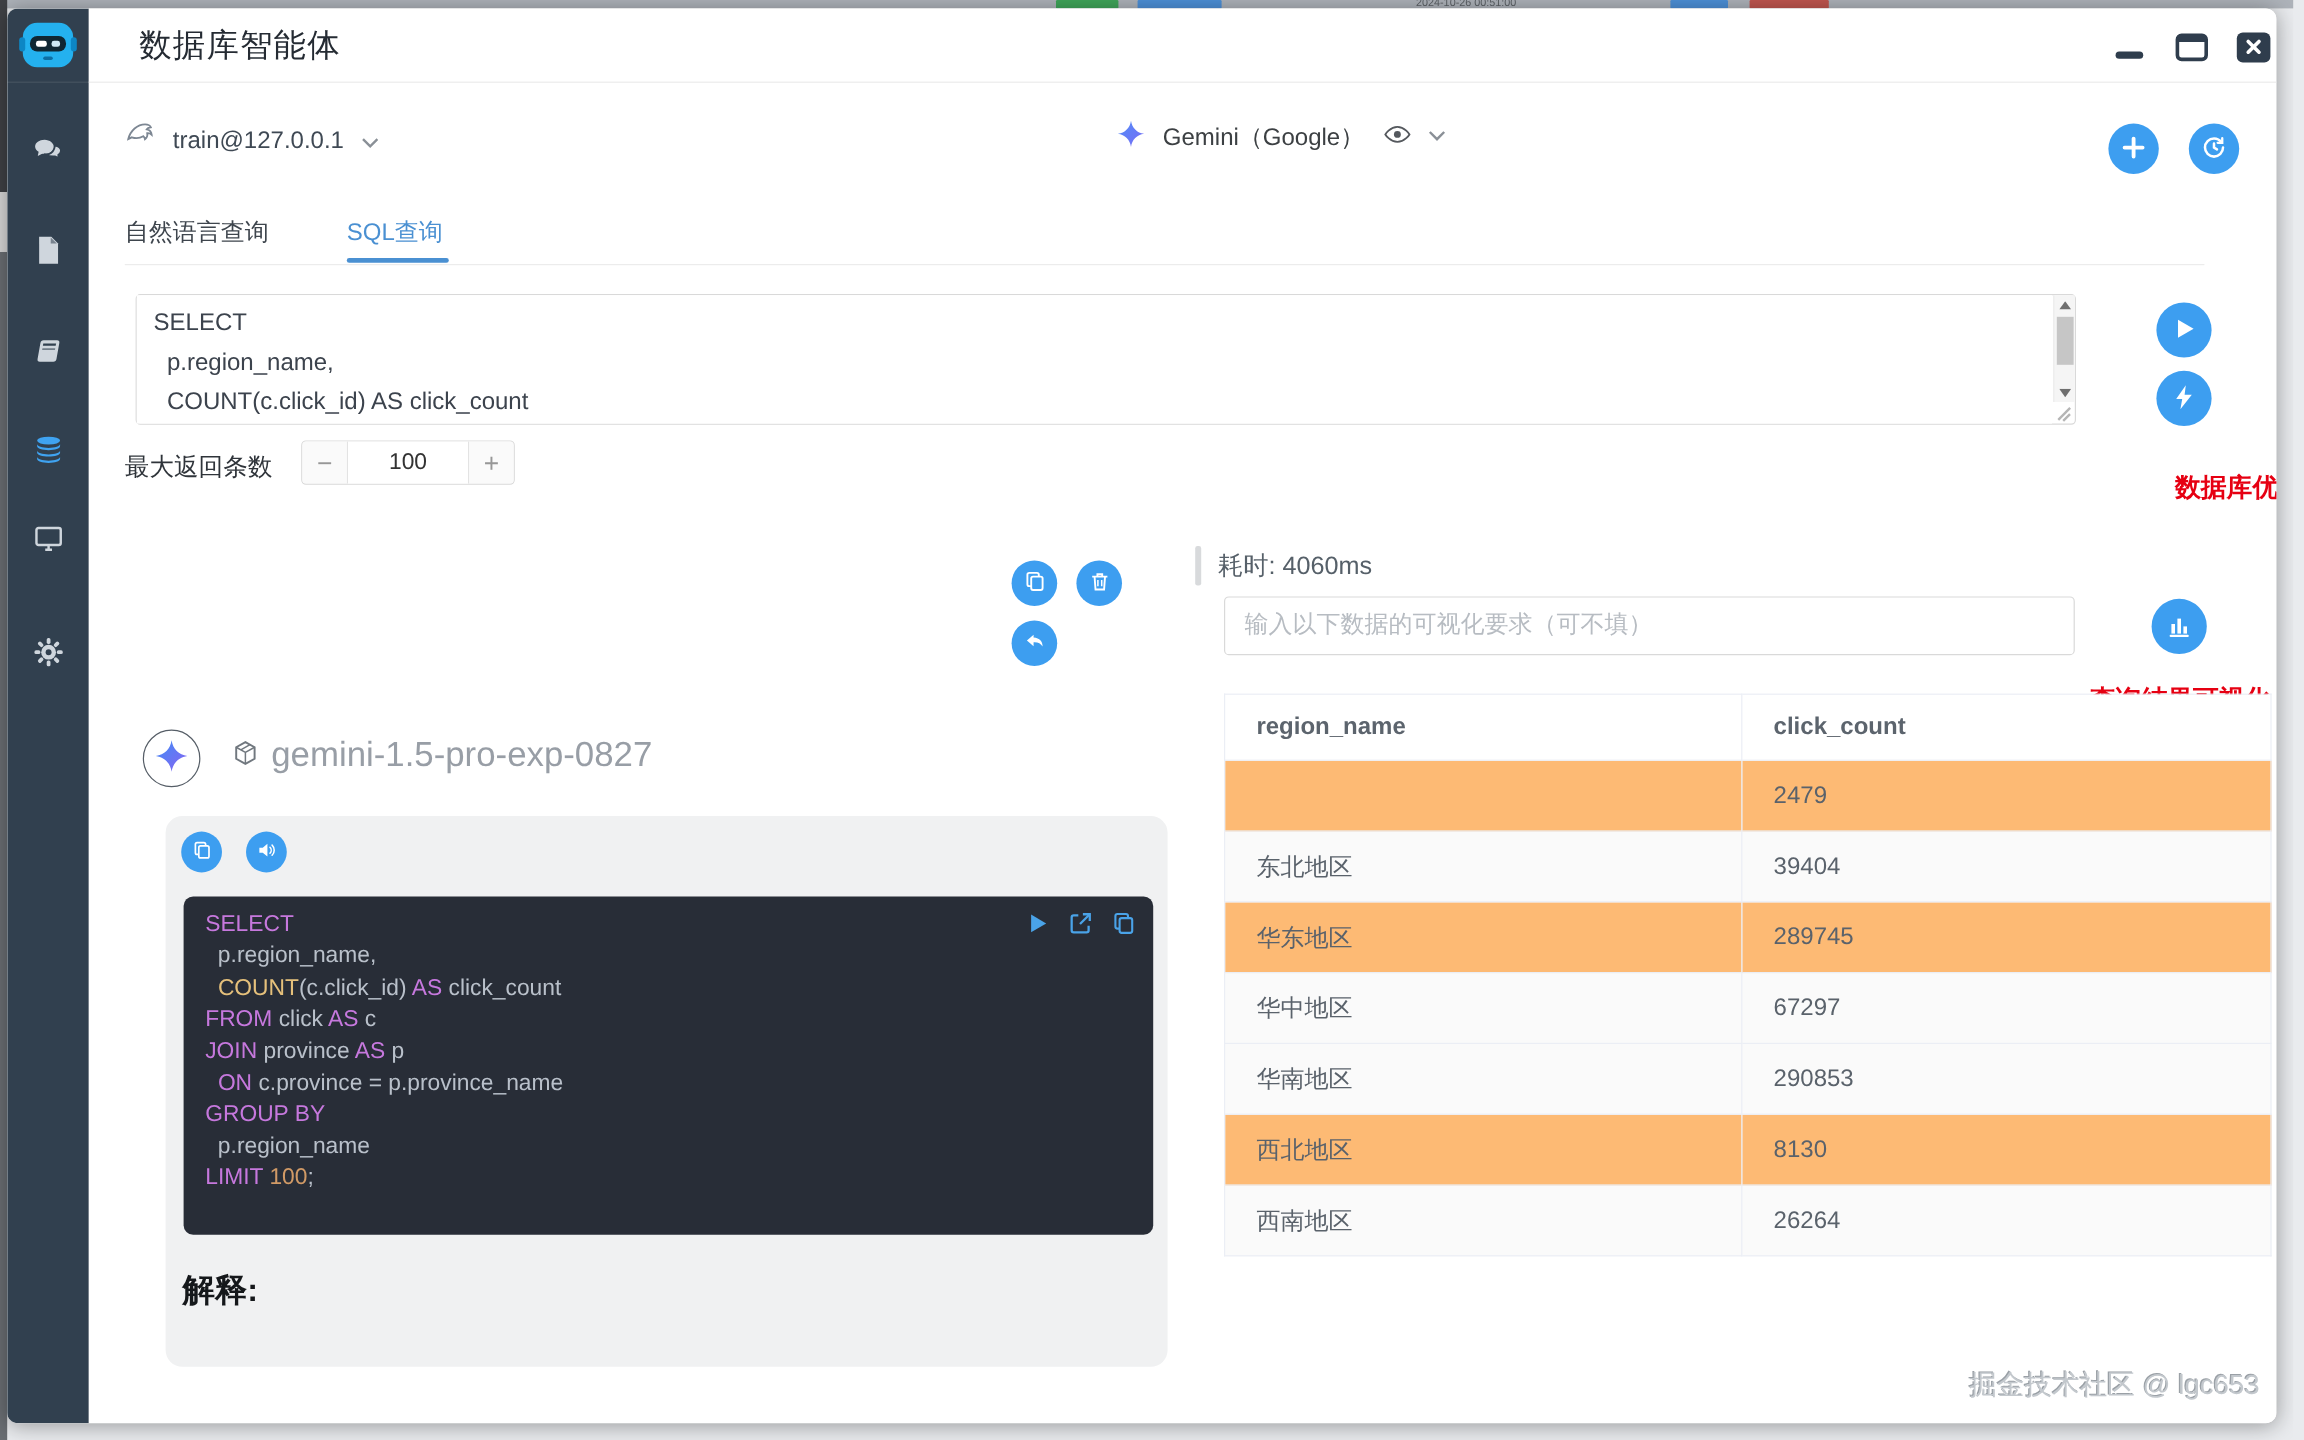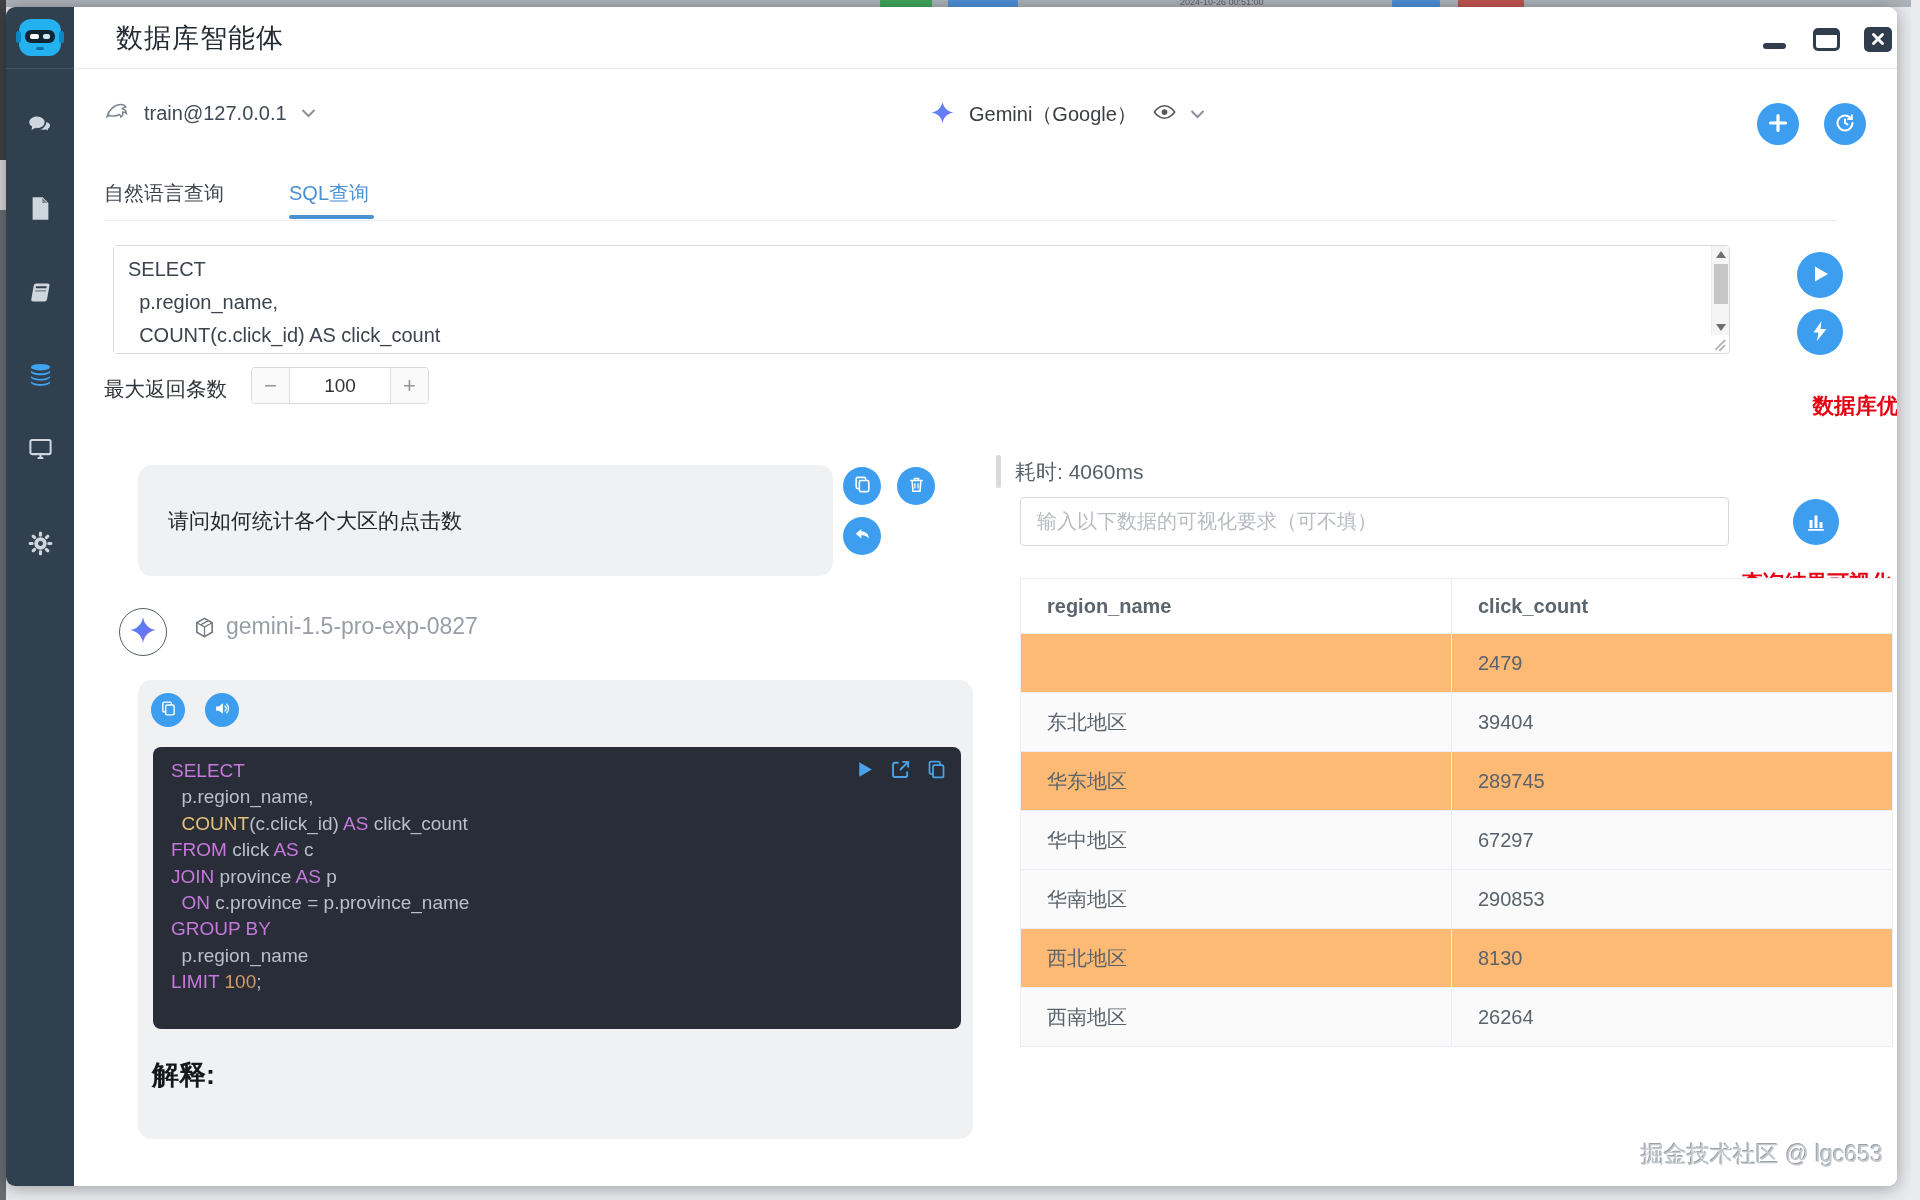--- a/index.html
+++ b/index.html
@@ -33,21 +33,21 @@
   .main{position:absolute;left:68px;top:0;width:1823px;height:1179px;background:#fff;}
   .header{position:absolute;left:0;top:0;width:100%;height:62px;border-bottom:1px solid #ebebeb;}
   .title{position:absolute;left:42px;top:0;line-height:62px;font-size:27px;color:#252b33;font-weight:500;letter-spacing:1px;}
   .win-btn{position:absolute;border:0;background:none;padding:0;cursor:pointer;}
   .win-min{left:1689px;top:36px;width:23px;height:6px;background:#2f3d4d;border-radius:3px;}
   .win-max{left:1739px;top:21px;width:27px;height:23px;border:3px solid #2f3d4d;border-top-width:7px;border-radius:5px;background:#fff;}
   .win-close{left:1790px;top:20px;width:28px;height:25px;background:#2f3d4d;border-radius:5px;color:#fff;}
   .win-close svg{width:14px;height:14px;margin-top:2px;}
 
   
-  .conn-group{position:absolute;left:30px;top:90px;height:32px;display:flex;align-items:center;cursor:pointer;}
+  .conn-group{position:absolute;left:30px;top:90px;height:32px;display:flex;align-items:flex-end;cursor:pointer;}
   .conn-group svg.dolphin{width:28px;height:28px;margin-right:12px;}
   .conn-label{font-size:20px;color:#3f4954;}
   .chev{margin-left:14px;width:15px;height:10px;}
   .model-group{position:absolute;left:856px;top:92px;height:30px;display:flex;align-items:center;cursor:pointer;}
   .model-group .spark{width:25px;height:25px;margin-right:14px;}
   .model-label{font-size:20px;color:#3c4043;}
   .eye{width:23px;height:16px;margin-left:16px;}
   .circle-btn{position:absolute;background:#3d9ef0;border:0;border-radius:50%;display:flex;align-items:center;justify-content:center;cursor:pointer;color:#fff;padding:0;}
   .btn-new{left:1683px;top:96px;width:42px;height:42px;}
   .btn-hist{left:1750px;top:96px;width:42px;height:42px;}
@@ -92,21 +92,21 @@
   .user-bubble span{margin-left:30px;font-size:21px;color:#23272d;}
   .msg-btn{width:38px;height:38px;}
   .msg-btn svg{width:19px;height:19px;}
   .m-copy{left:769px;top:460px;}
   .m-del{left:823px;top:460px;}
   .m-reply{left:769px;top:510px;}
 
   .avatar{position:absolute;left:45px;top:601px;width:48px;height:48px;border:1.5px solid #565e67;border-radius:50%;background:#fff;display:flex;align-items:center;justify-content:center;}
   .avatar svg{width:30px;height:30px;}
   .cube{position:absolute;left:119px;top:609px;width:23px;height:23px;color:#71787f;}
-  .model-name{position:absolute;left:152px;top:606px;font-size:23px;color:#989ea6;}
+  .model-name{position:absolute;left:152px;top:606px;font-size:29px;color:#989ea6;}
 
   .ai-bubble{position:absolute;left:64px;top:673px;width:835px;height:459px;background:#f0f1f2;border-radius:14px;overflow:hidden;}
   .b-copy{left:13px;top:13px;width:34px;height:34px;}
   .b-speak{left:67px;top:13px;width:34px;height:34px;}
   .b-copy svg,.b-speak svg{width:17px;height:17px;}
 
   .code-block{position:absolute;left:15px;top:67px;width:808px;height:282px;background:#282d37;border-radius:8px;}
   .code-tools{position:absolute;right:14px;top:12px;display:flex;gap:15px;}
   .code-tools button{background:none;border:0;padding:0;color:#4aa3e8;cursor:pointer;}
   .code-tools svg{width:21px;height:21px;}
@@ -313,23 +313,20 @@
         </button>
       <div class="red-note note-db">数据库优化</div>
 
       <div class="maxrows-label">最大返回条数</div>
       <div class="stepper">
         <button class="step-btn minus">−</button>
         <input class="step-input" value="100" style="">
         <button class="step-btn plus">+</button>
       </div>
 
-      <div class="user-bubble">
-        <span>请问如何统计各个大区的点击数</span>
-      </div>
       <button class="circle-btn msg-btn m-copy">
           <span><svg viewBox="0 0 24 24" width="19" height="19" fill="none" stroke="#fff" stroke-width="2">
               <rect x="8" y="7" width="12" height="14" rx="2"></rect>
               <path d="M16 7V5a2 2 0 0 0-2-2H6a2 2 0 0 0-2 2v10a2 2 0 0 0 2 2h2"></path>
             </svg></span>
         </button>
       <button class="circle-btn msg-btn m-del">
           <span><svg viewBox="0 0 24 24" width="19" height="19" fill="none" stroke="#fff" stroke-width="2">
               <path d="M4 7h16M9.5 7V4.5h5V7"></path>
               <path d="M6.5 7l1 13.5h9l1-13.5"></path>

